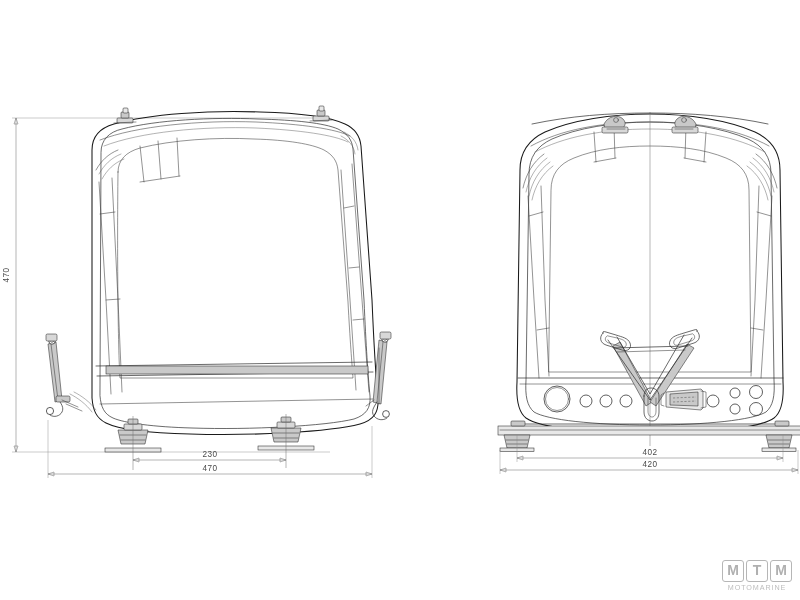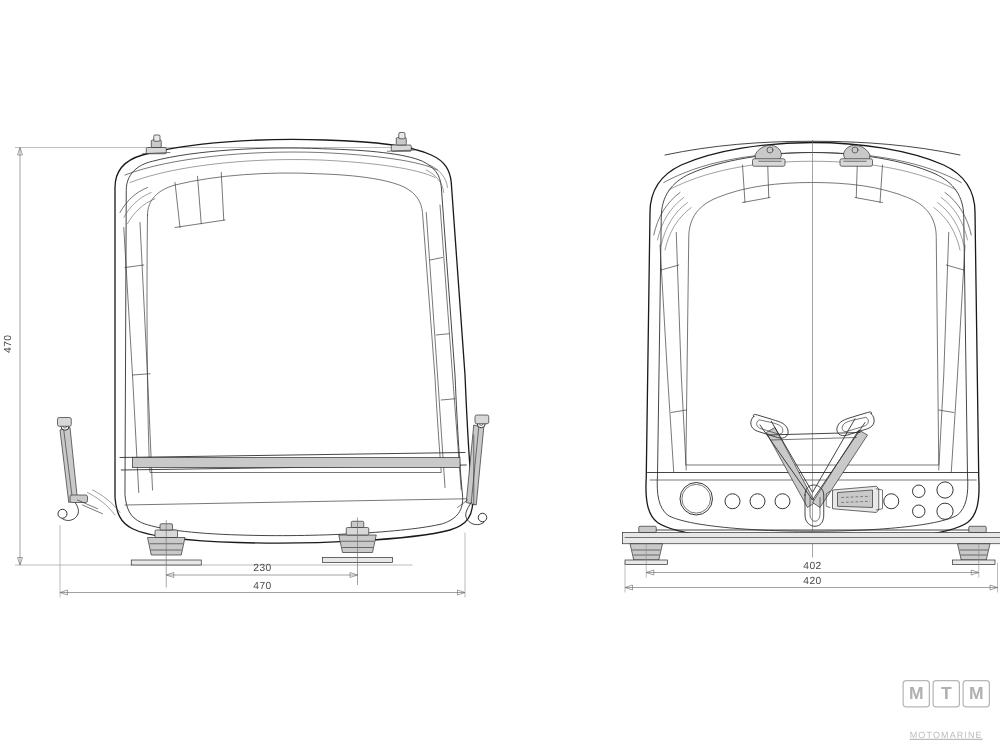--- a/index.html
+++ b/index.html
@@ -66,27 +66,26 @@
     border: 1.6px solid #b6b6b6;
     border-radius: 3px;
     color: #b0b0b0;
     font-family: "Liberation Sans", sans-serif;
     font-size: 14px;
     font-weight: bold;
     line-height: 18px;
     text-align: center;
   }
   .wm-sub {
-    margin-top: 17px;
+    margin-top: 1px;
     color: #bdbdbd;
     font-family: "Liberation Sans", sans-serif;
     font-size: 7.2px;
     letter-spacing: 0.9px;
     white-space: nowrap;
-    text-decoration: underline;
   }
 </style>
 </head>
 <body>
 
 <div id="drawing-root">
 
   <svg class="sheet" viewBox="0 0 800 600" xmlns="http://www.w3.org/2000/svg">
 
     <g>

